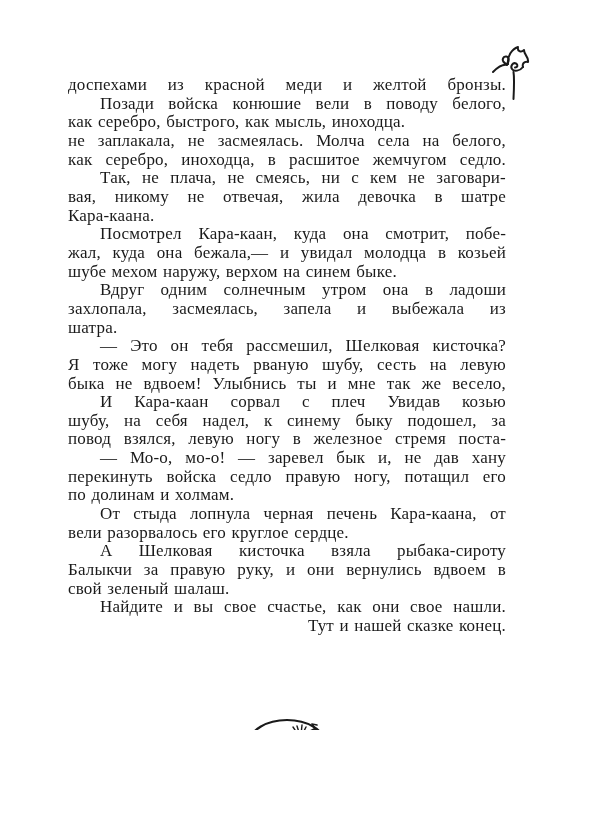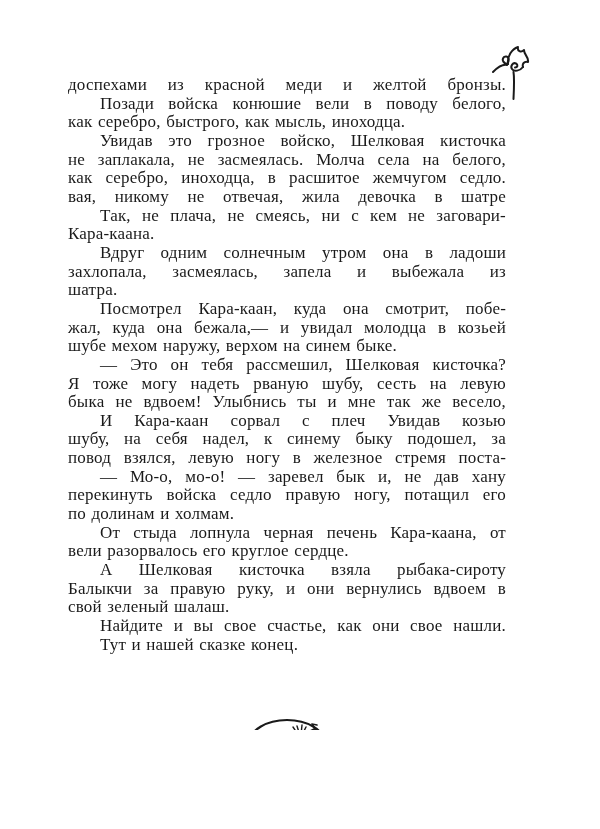--- a/index.html
+++ b/index.html
@@ -28,21 +28,21 @@
   .para { margin: 0; }
   .line {
     text-align: left;
     word-spacing: 0.06em;
     white-space: normal;
   }
   .line.just {
     text-align: justify;
     text-align-last: justify;
   }
-  .line.indent { text-indent: 32px; }
+  .line.indent { text-indent: 32px; text-align: right; }
   .ornament {
     position: absolute;
     left: 492px;
     top: 44px;
     width: 44px;
     height: 58px;
   }
   .vignette {
     position: absolute;
     left: 245px;
@@ -71,38 +71,37 @@
 
   <div id="story">
       <div class="para">
         <div class="line just">доспехами из красной меди и желтой бронзы.</div>
       </div>
       <div class="para">
         <div class="line just indent">Позади войска конюшие вели в поводу белого,</div>
         <div class="line">как серебро, быстрого, как мысль, иноходца.</div>
       </div>
       <div class="para">
-        <div class="line just indent">Увидав это грозное войско, Шелковая кисточка</div>
         <div class="line just">не заплакала, не засмеялась. Молча села на белого,</div>
         <div class="line just">как серебро, иноходца, в расшитое жемчугом седло.</div>
       </div>
       <div class="para">
+        <div class="line just indent">Так, не плача, не смеясь, ни с кем не заговари-</div>
         <div class="line just">вая, никому не отвечая, жила девочка в шатре</div>
-        <div class="line just indent">Так, не плача, не смеясь, ни с кем не заговари-</div>
         <div class="line">Кара-каана.</div>
+      </div>
+      <div class="para">
+        <div class="line just indent">Посмотрел Кара-каан, куда она смотрит, побе-</div>
+        <div class="line just">жал, куда она бежала,— и увидал молодца в козьей</div>
+        <div class="line">шубе мехом наружу, верхом на синем быке.</div>
       </div>
       <div class="para">
         <div class="line just indent">Вдруг одним солнечным утром она в ладоши</div>
         <div class="line just">захлопала, засмеялась, запела и выбежала из</div>
         <div class="line">шатра.</div>
-      </div>
-      <div class="para">
-        <div class="line just indent">Посмотрел Кара-каан, куда она смотрит, побе-</div>
-        <div class="line just">жал, куда она бежала,— и увидал молодца в козьей</div>
-        <div class="line">шубе мехом наружу, верхом на синем быке.</div>
       </div>
       <div class="para">
         <div class="line just indent">— Это он тебя рассмешил, Шелковая кисточка?</div>
         <div class="line just">Я тоже могу надеть рваную шубу, сесть на левую</div>
         <div class="line just">быка не вдвоем! Улыбнись ты и мне так же весело,</div>
       </div>
       <div class="para">
         <div class="line just indent">И Кара-каан сорвал с плеч Увидав козью</div>
         <div class="line just">шубу, на себя надел, к синему быку подошел, за</div>
         <div class="line just">повод взялся, левую ногу в железное стремя поста-</div>

